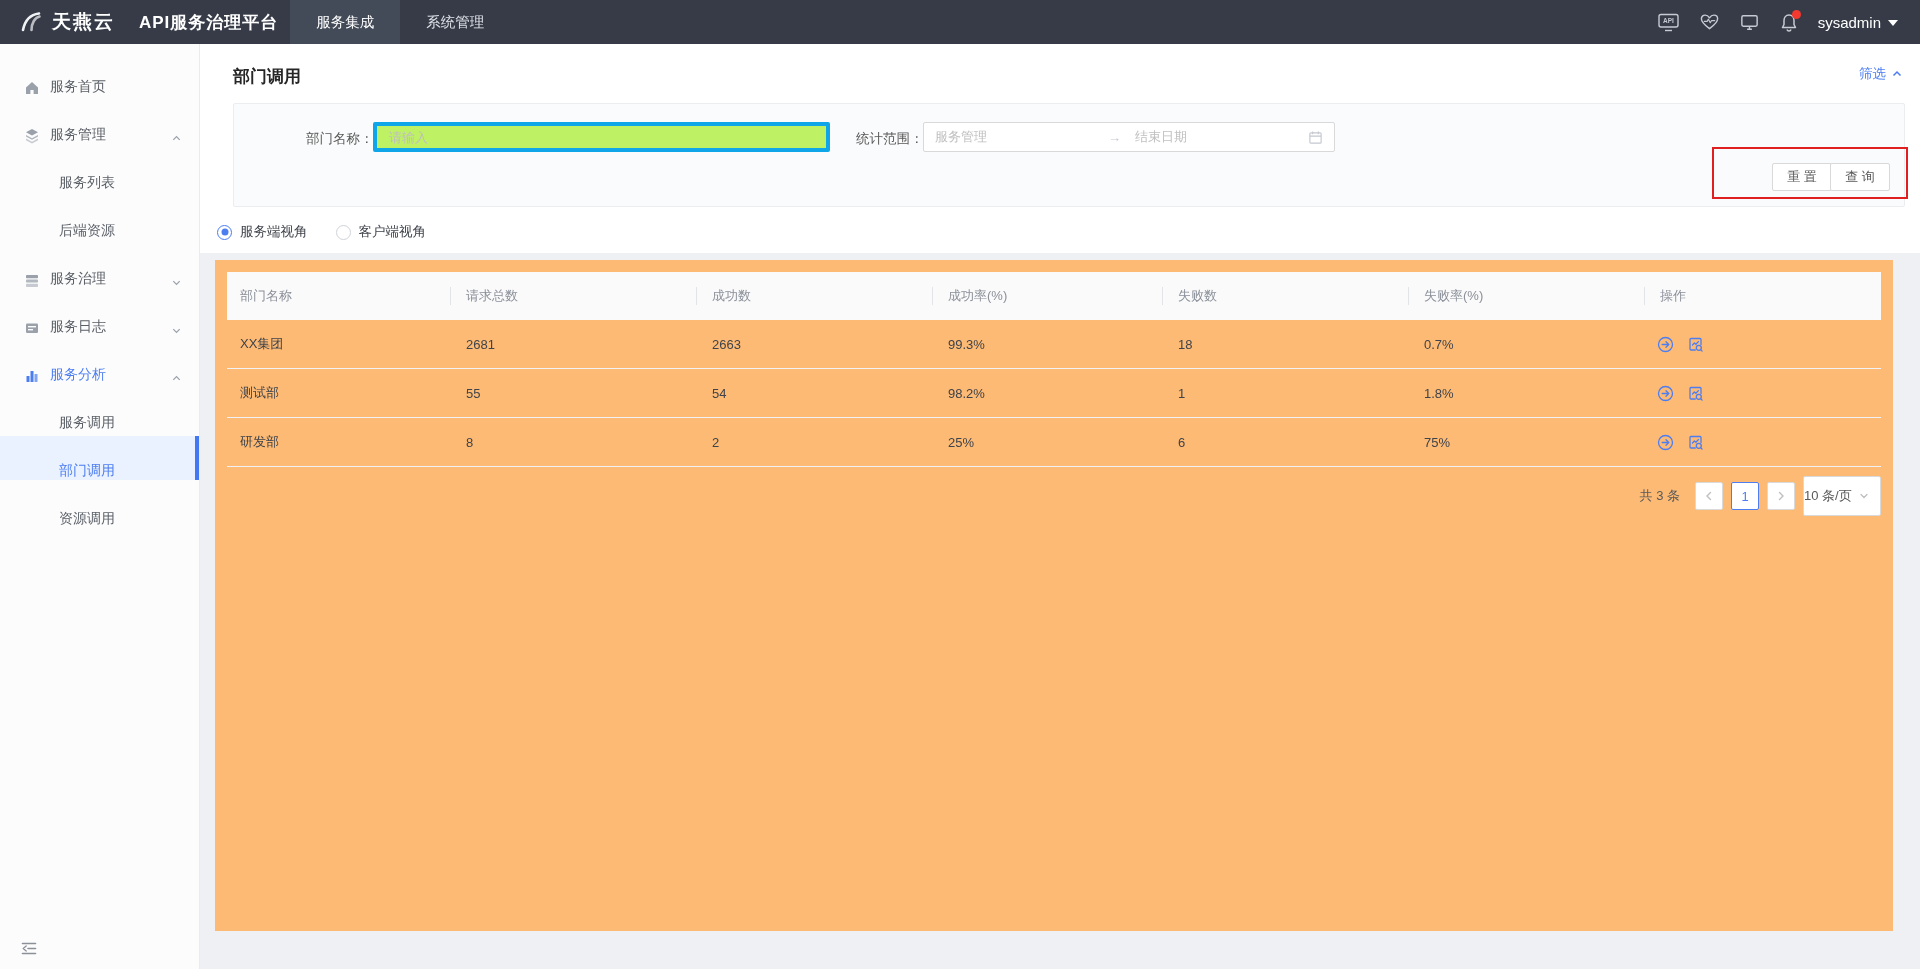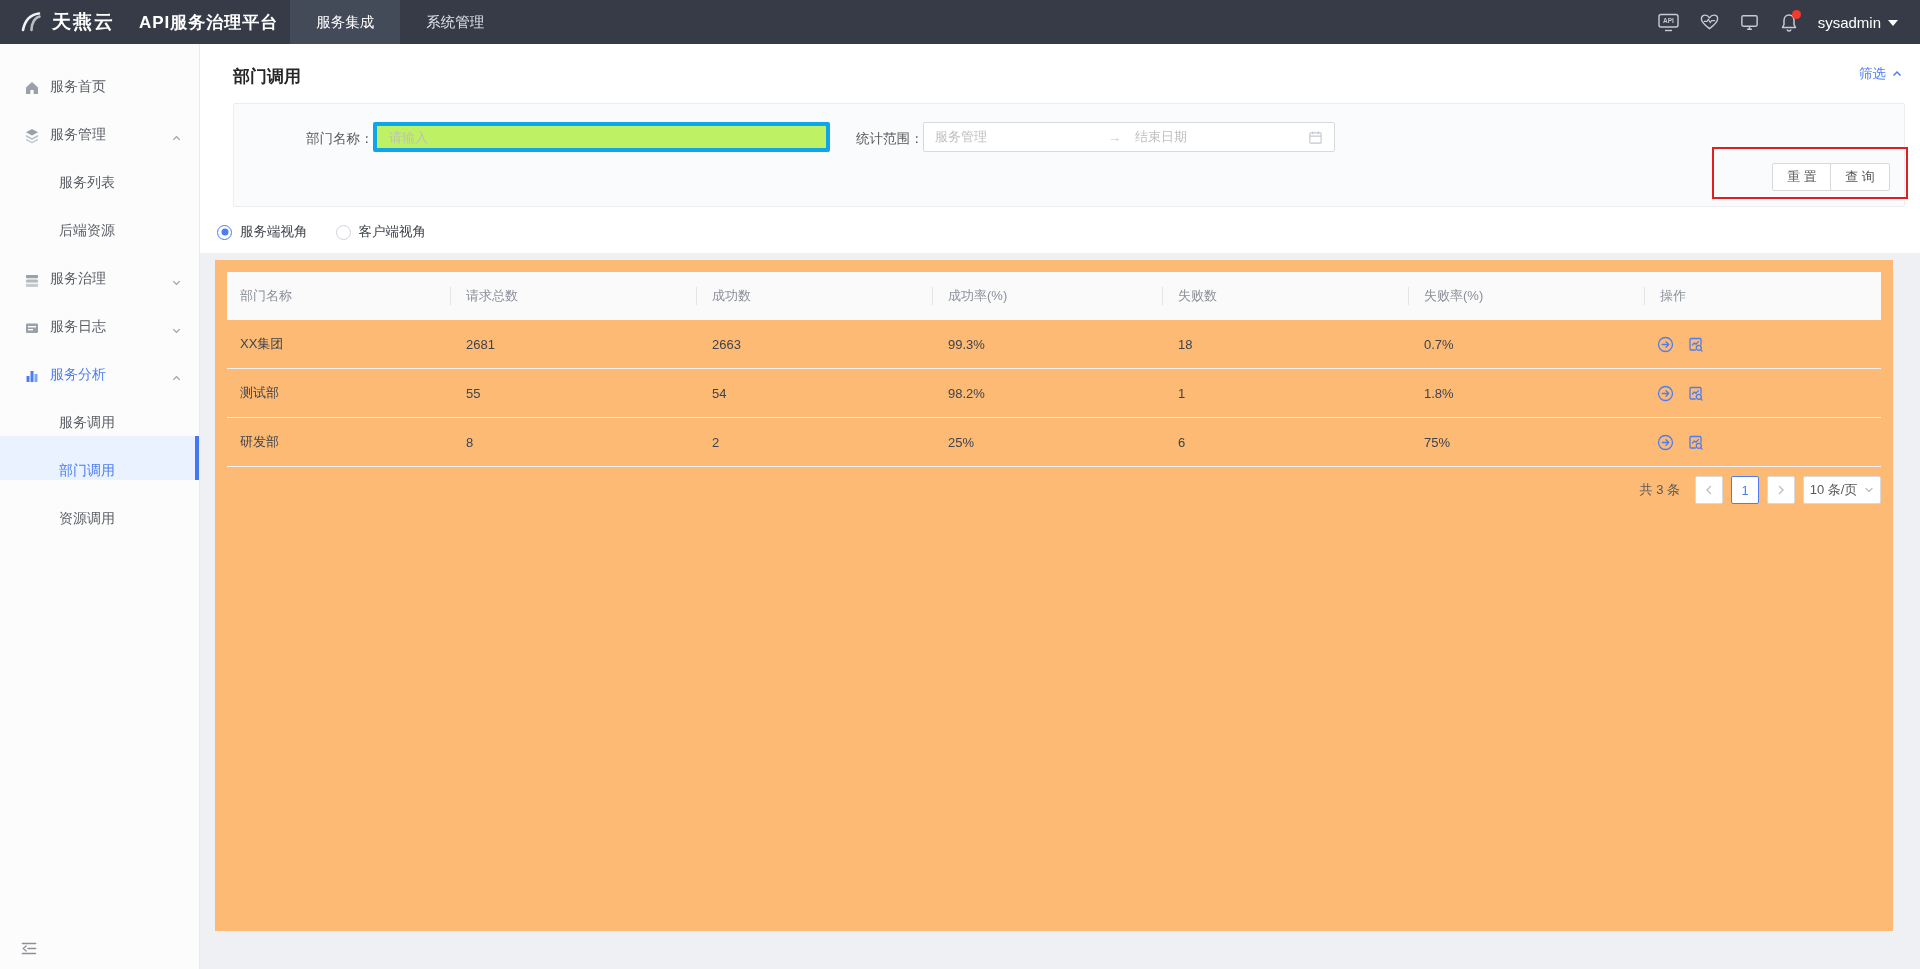--- a/index.html
+++ b/index.html
@@ -72,21 +72,21 @@
   .trow { height:49px; border-bottom:1px solid #f0f1f4; font-size:13px; color:#3f434b; }
   .td { padding-left:16px; }
   .td:first-child { padding-left:13px; }
   .ops { display:flex; align-items:center; gap:13px; padding-left:13px; }
   .op { display:flex; cursor:pointer; }
   
   .pager { display:flex; justify-content:flex-end; align-items:center; gap:8px; margin:9px 12px 0 0; }
   .ptotal { color:#595959; font-size:13px; margin-right:7px; }
   .pbtn { width:28px; height:28px; background:#fff; border:1px solid #d9d9d9; border-radius:2px; display:flex; align-items:center; justify-content:center; cursor:pointer; }
   .pbtn.cur { border-color:#4c7df1; color:#4c7df1; font-size:13px; }
-  .psize { width:78px; height:28px; background:#fff; border:1px solid #d9d9d9; border-radius:2px; display:flex; align-items:center; justify-content:center; gap:7px; color:#595959; font-size:13px; cursor:pointer; }
+  .psize { width:78px; height:40px; background:#fff; border:1px solid #d9d9d9; border-radius:2px; display:flex; align-items:center; gap:7px; color:#595959; font-size:13px; cursor:pointer; }
 </style>
 </head>
 <body>
 
 <div class="topbar">
   <div class="logo">
     <span style="display:flex;">
       <svg width="26" height="26" viewBox="0 0 26 26" fill="none" stroke="#f2f3f5" stroke-width="2.6" stroke-linecap="round">
         <path d="M5 21 C7 11 13 5.5 21 4.5"></path>
         <path d="M13.5 21 C13.5 14 17 8.5 21.5 7.5" opacity=".7"></path>

